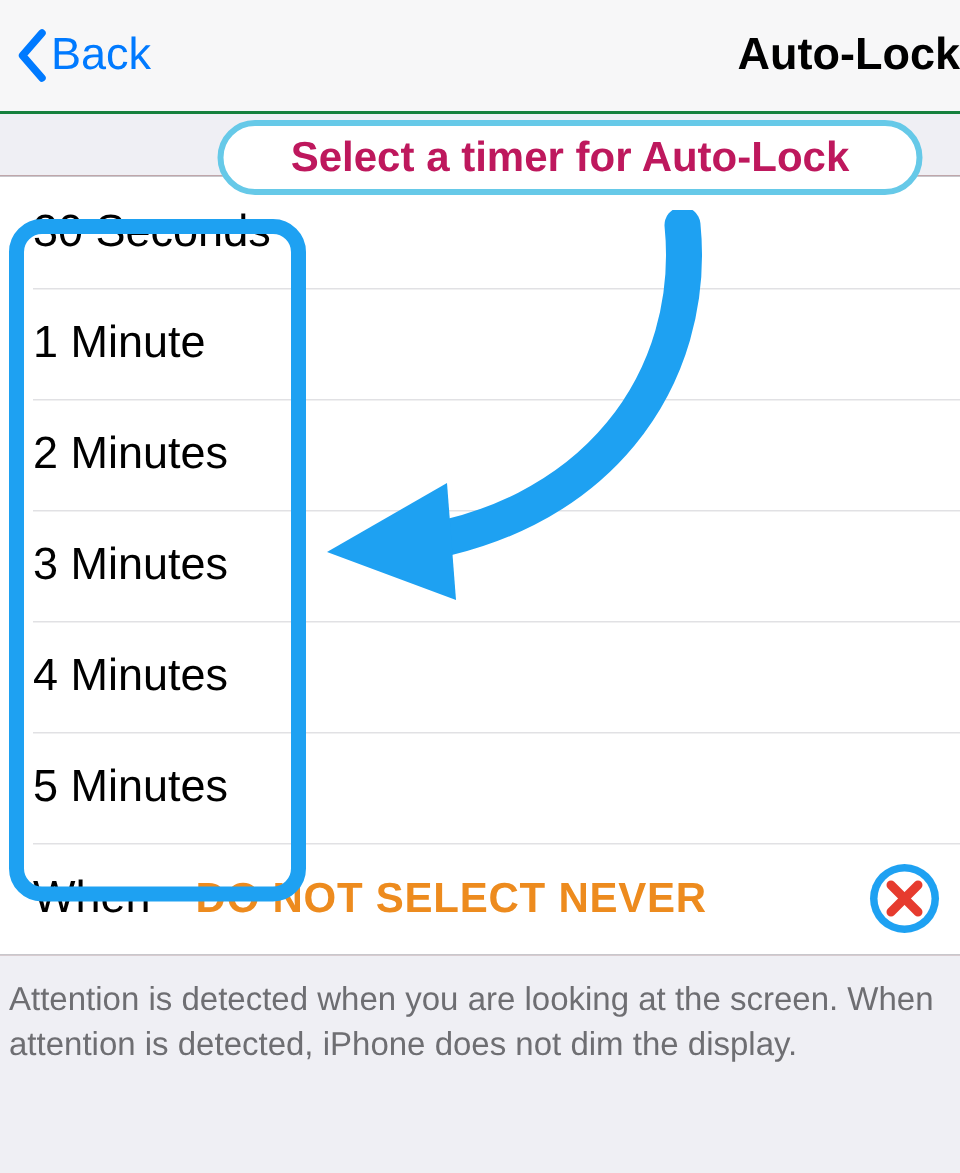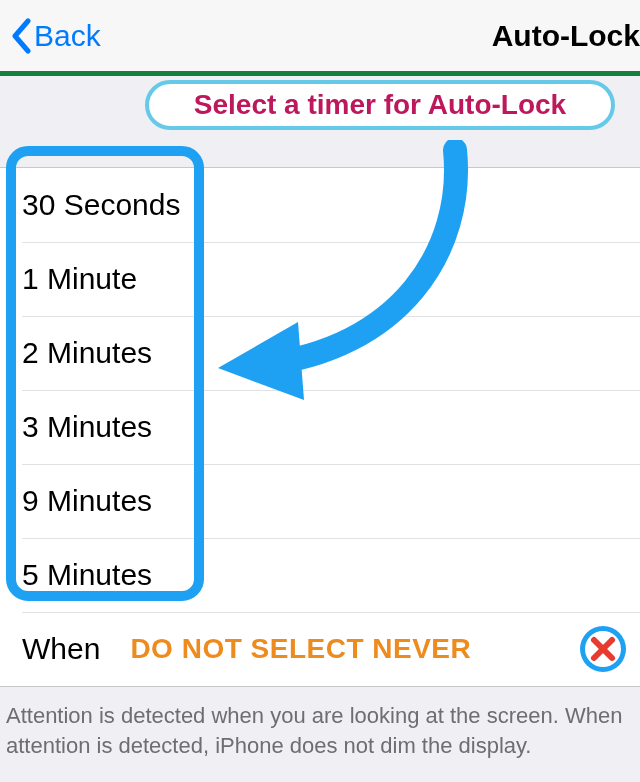--- a/index.html
+++ b/index.html
@@ -12,21 +12,21 @@
     }
     .frame {
       width: 640px;
       height: 782px;
       background: #efeff4;
       position: relative;
     }
     .navbar {
       height: 76px;
       background: #f7f7f8;
-      border-bottom: 5px solid #15803d;
+      border-bottom: 2px solid #15803d;
       display: flex;
       align-items: center;
       position: relative;
       padding: 0 10px;
     }
     .back {
       display: flex;
       align-items: center;
       color: #007aff;
       font-size: 30px;
@@ -53,21 +53,21 @@
       border-radius: 26px;
       display: flex;
       align-items: center;
       justify-content: center;
       font-size: 28px;
       font-weight: 700;
       color: #be185d;
       z-index: 5;
     }
     .list {
-      margin-top: 91px;
+      margin-top: 41px;
       background: #7f1d1d;
       border-top: 1px solid #c8c7cc;
       border-bottom: 1px solid #c8c7cc;
     }
     .row {
       height: 74px;
       display: flex;
       align-items: center;
       padding-left: 22px;
       background: #fff;
@@ -168,21 +168,21 @@
     <div class="row">
       <span class="row-label">1 Minute</span>
     </div>
     <div class="row">
       <span class="row-label">2 Minutes</span>
     </div>
     <div class="row">
       <span class="row-label">3 Minutes</span>
     </div>
     <div class="row">
-      <span class="row-label">9 Minutes</span>
+      <span class="row-label">4 Minutes</span>
     </div>
     <div class="row">
       <span class="row-label">5 Minutes</span>
     </div>
     <div class="row never-row">
       <span class="row-label">When</span>
       <span class="warn">DO NOT SELECT NEVER</span>
       <span class="x-badge">
         <span class="x-badge-inner">
           <svg width="28" height="28" viewBox="0 0 28 28">

